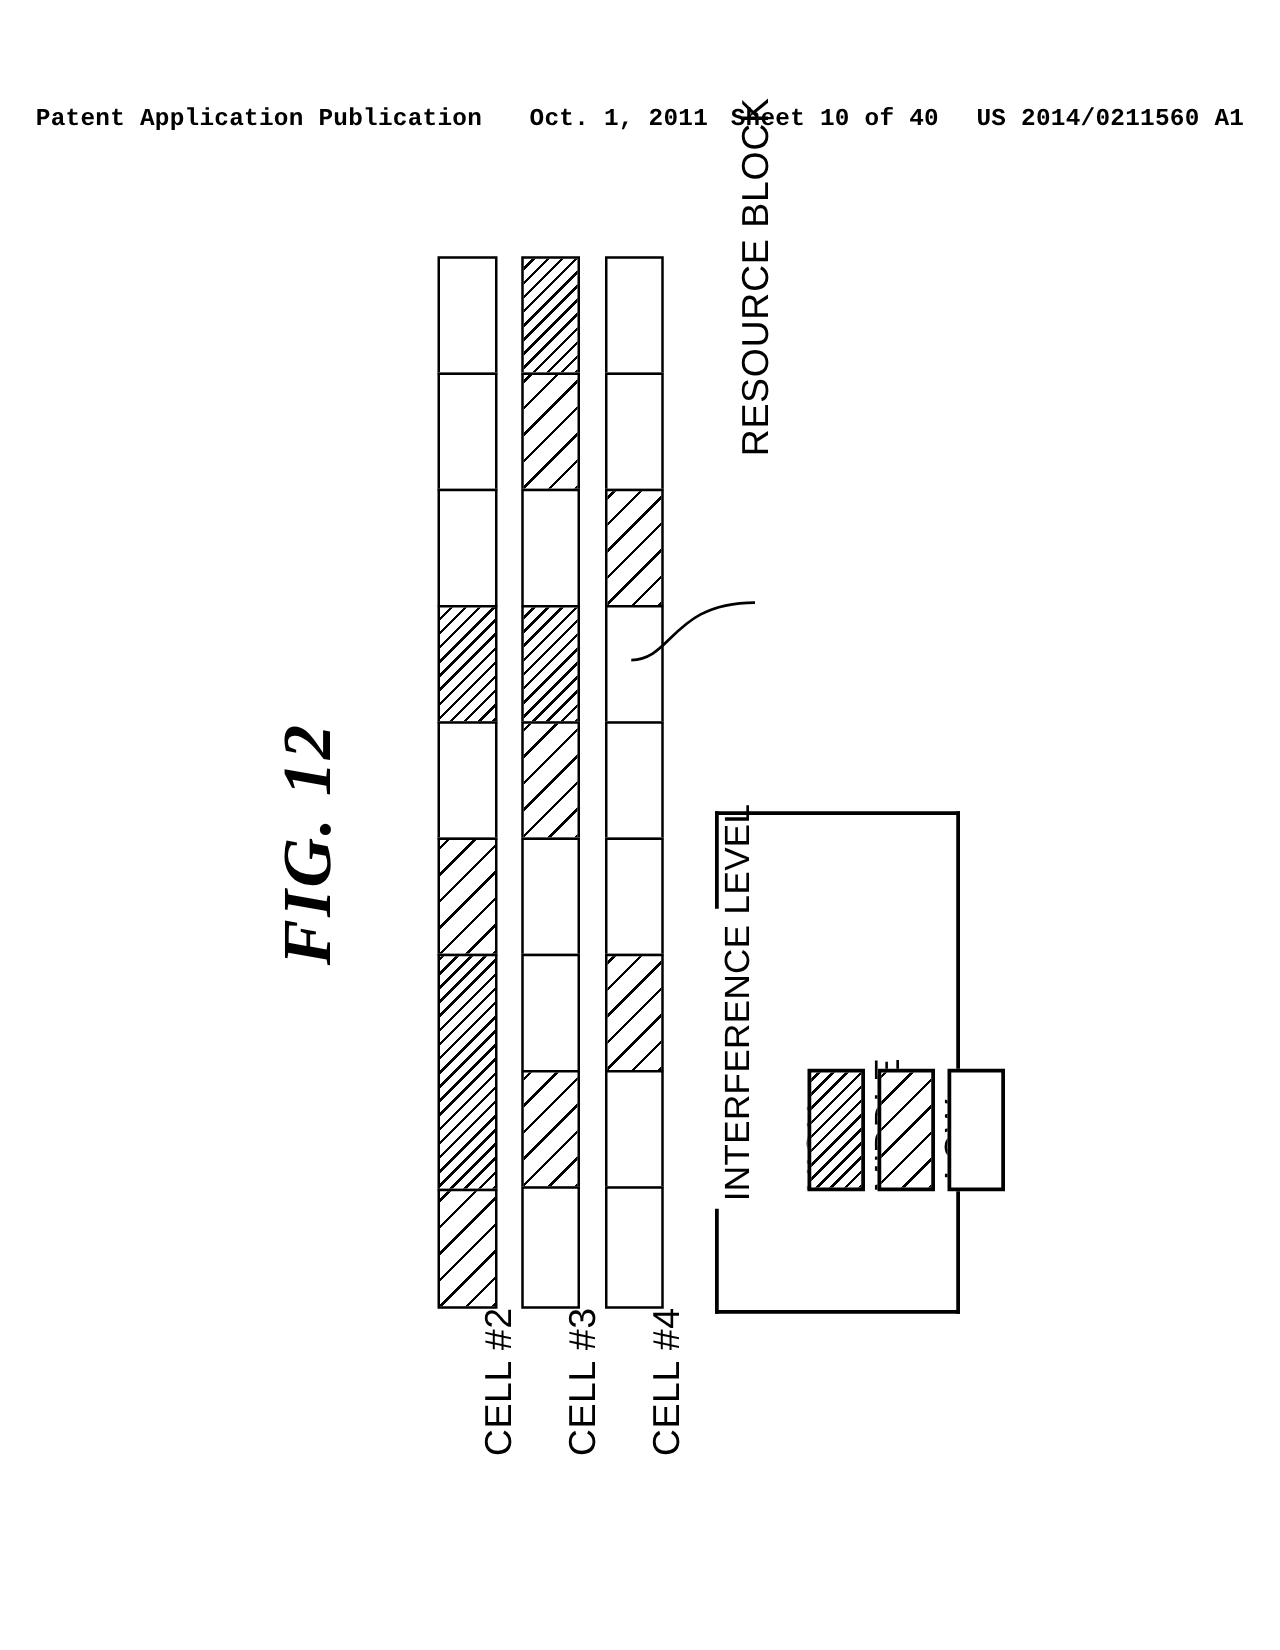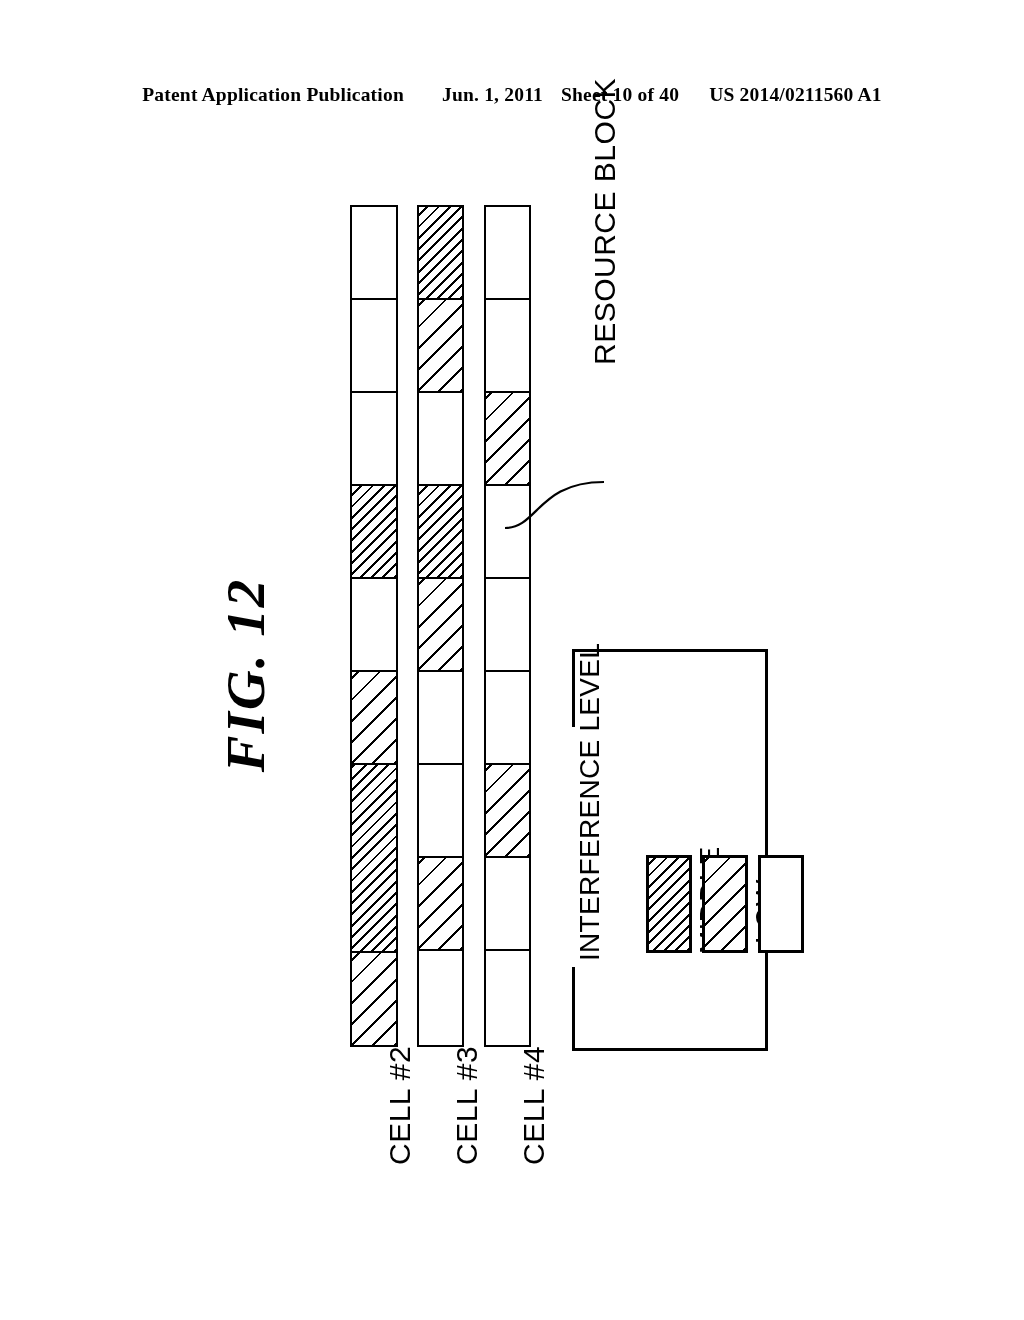--- a/index.html
+++ b/index.html
@@ -22,21 +22,21 @@
     top: 84px;
     left: 0;
     width: 1024px;
     text-align: center;
     font-family: "Liberation Serif", serif;
     font-weight: bold;
     font-size: 19.5px;
     letter-spacing: 0.2px;
     white-space: nowrap;
   }
-  #page-header .hdr-seg { display: inline-block; }
+  #page-header .hdr-seg { display: inline-block; font-family: Liberation Mono, monospace; }
   #page-header .gap-a { display: inline-block; width: 38px; }
   #page-header .gap-b { display: inline-block; width: 18px; }
   #page-header .gap-c { display: inline-block; width: 30px; }
 
   
   #fig-label {
     position: absolute;
     left: 216px;
     top: 545px;
     width: 260px;
@@ -185,21 +185,21 @@
       #000 0px, #000 2.0px,
       #ffffff 2.0px, #ffffff 15.0px
     );
   }
   .legend-swatch.level-low { background-image: none; }
 </style>
 </head>
 <body>
 
 <div id="page-header">
-  <span class="hdr-seg">Patent Application Publication</span><span class="gap-a"></span><span class="hdr-seg">Jun. 1, 2011</span><span class="gap-b"></span><span class="hdr-seg">Sheet 10 of 40</span><span class="gap-c"></span><span class="hdr-seg">US 2014/0211560 A1</span>
+  <span class="hdr-seg">Patent Application Publication</span><span class="gap-a"></span><span class="hdr-seg">Oct. 1, 2011</span><span class="gap-b"></span><span class="hdr-seg">Sheet 10 of 40</span><span class="gap-c"></span><span class="hdr-seg">US 2014/0211560 A1</span>
 </div>
 
 <div id="fig-label">FIG. 12</div>
 
 <div class="cell-column" id="col-cell2" style="left:350px; top:205px; width:48px; height:842px;">
   <div class="rb level-low" style="top:0px;   height:95px;"></div>
   <div class="rb level-low" style="top:93px;  height:95px;"></div>
   <div class="rb level-low" style="top:186px; height:95px;"></div>
   <div class="rb level-high" style="top:279px; height:95px;"></div>
   <div class="rb level-low" style="top:372px; height:95px;"></div>

